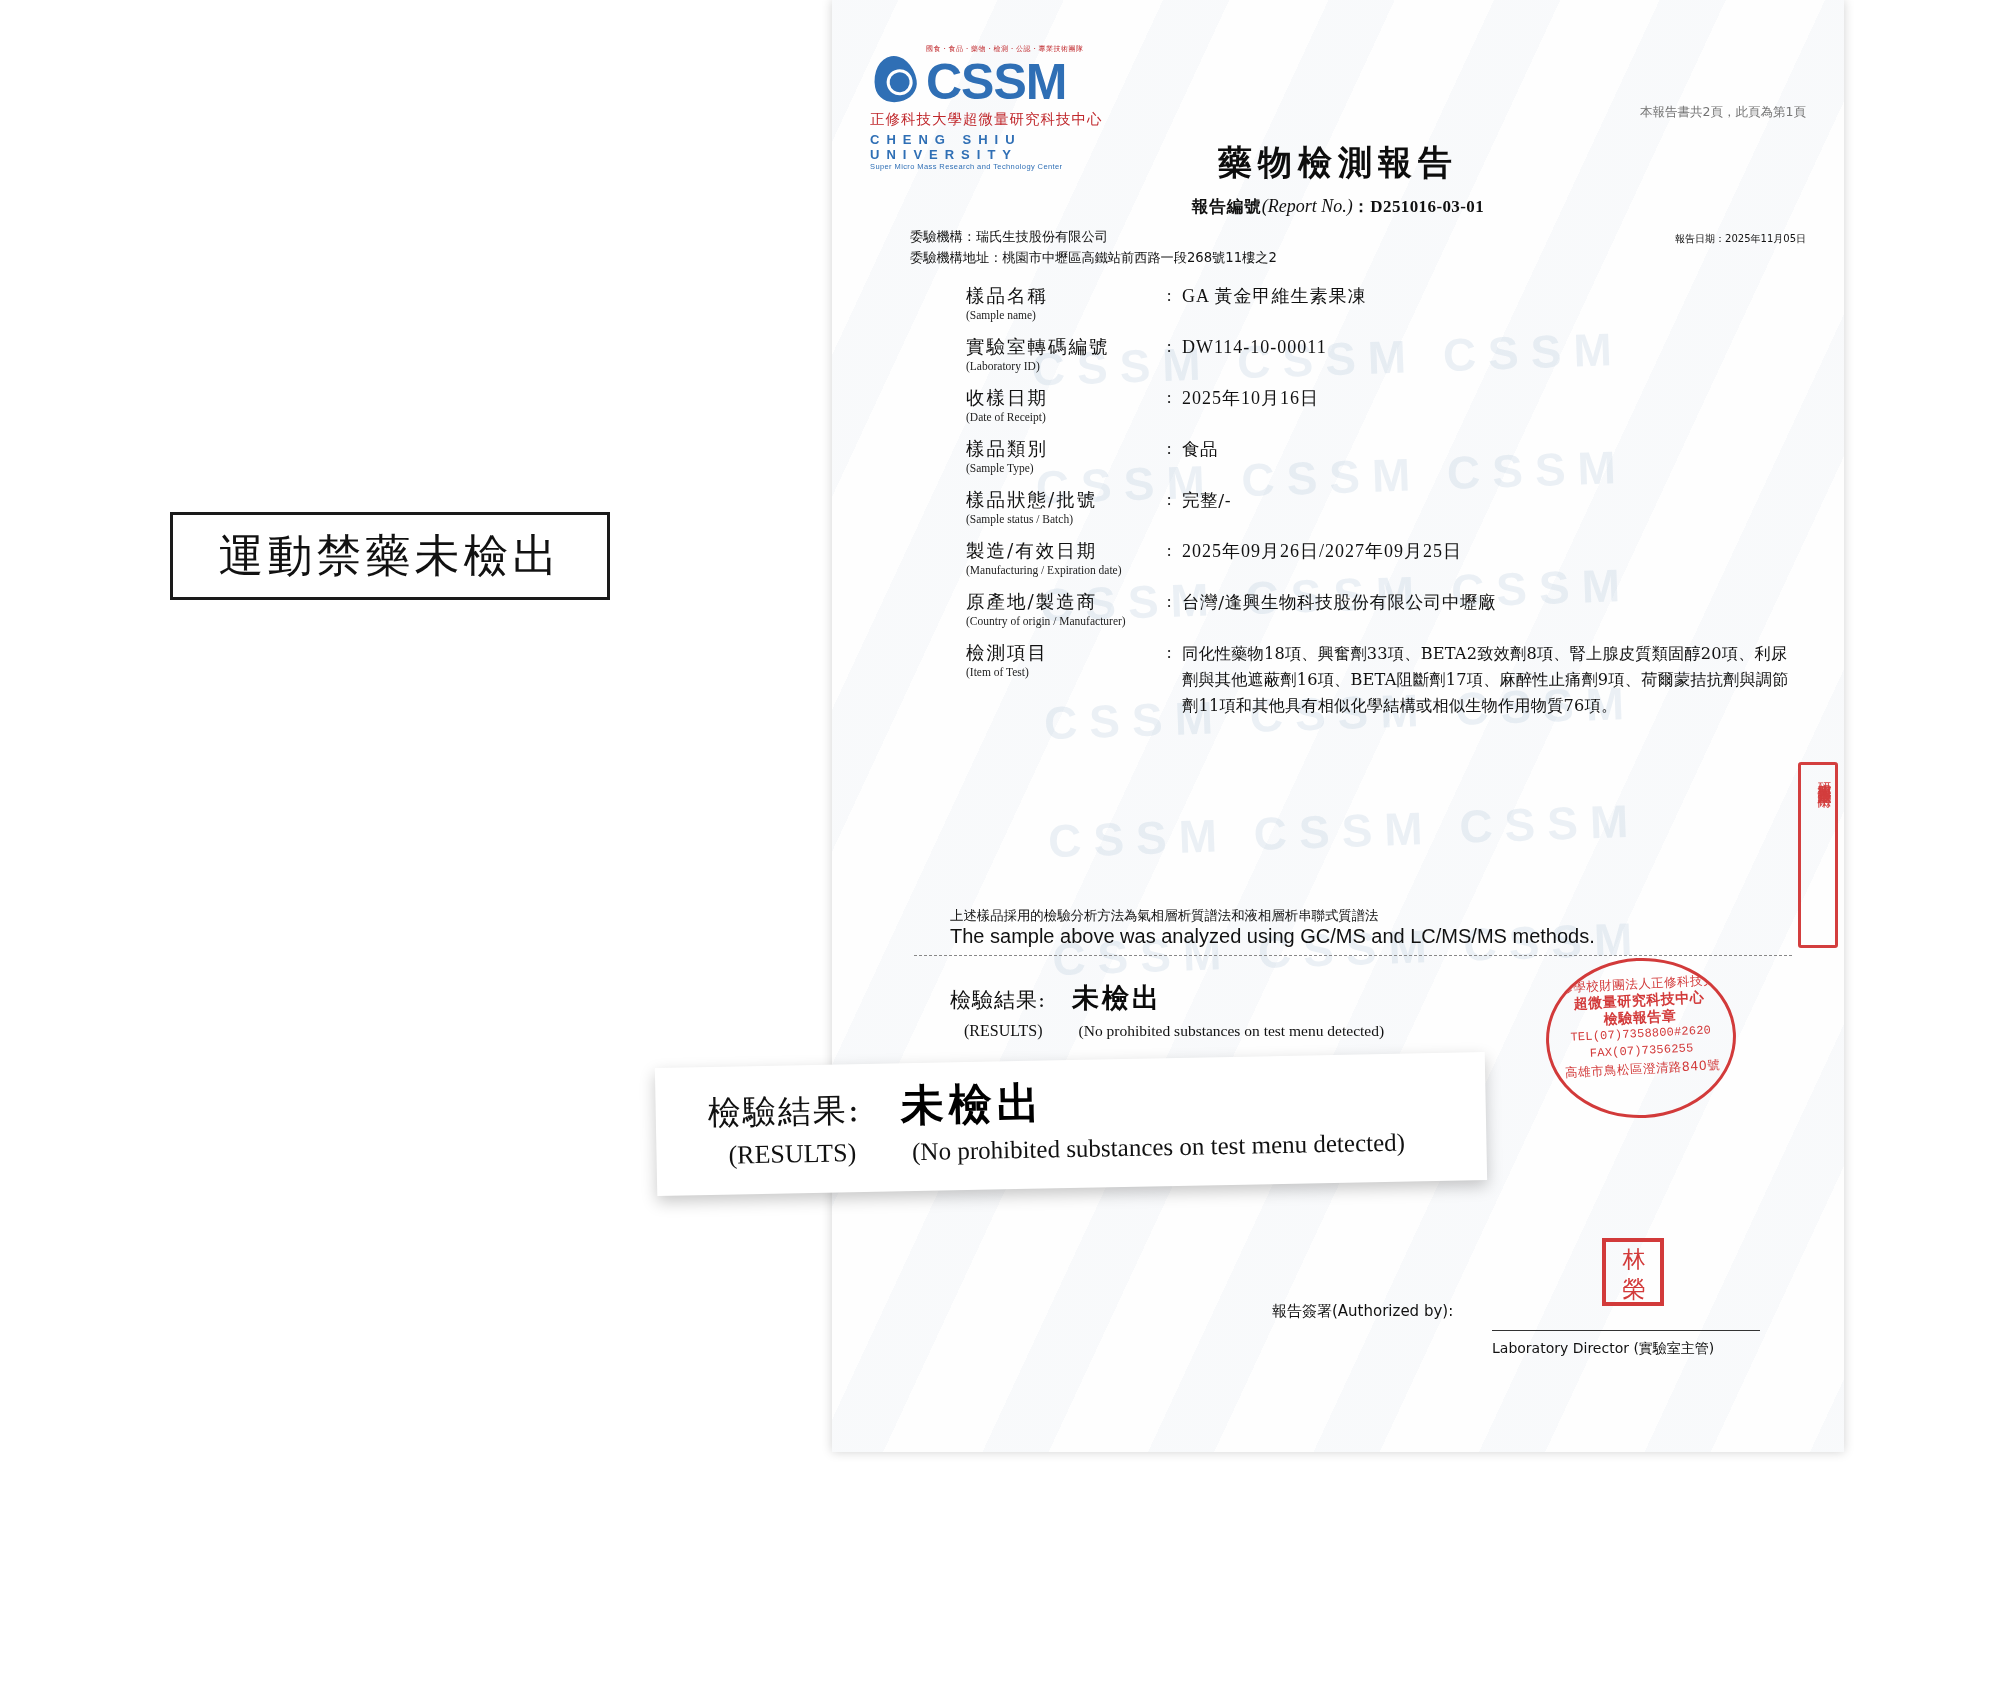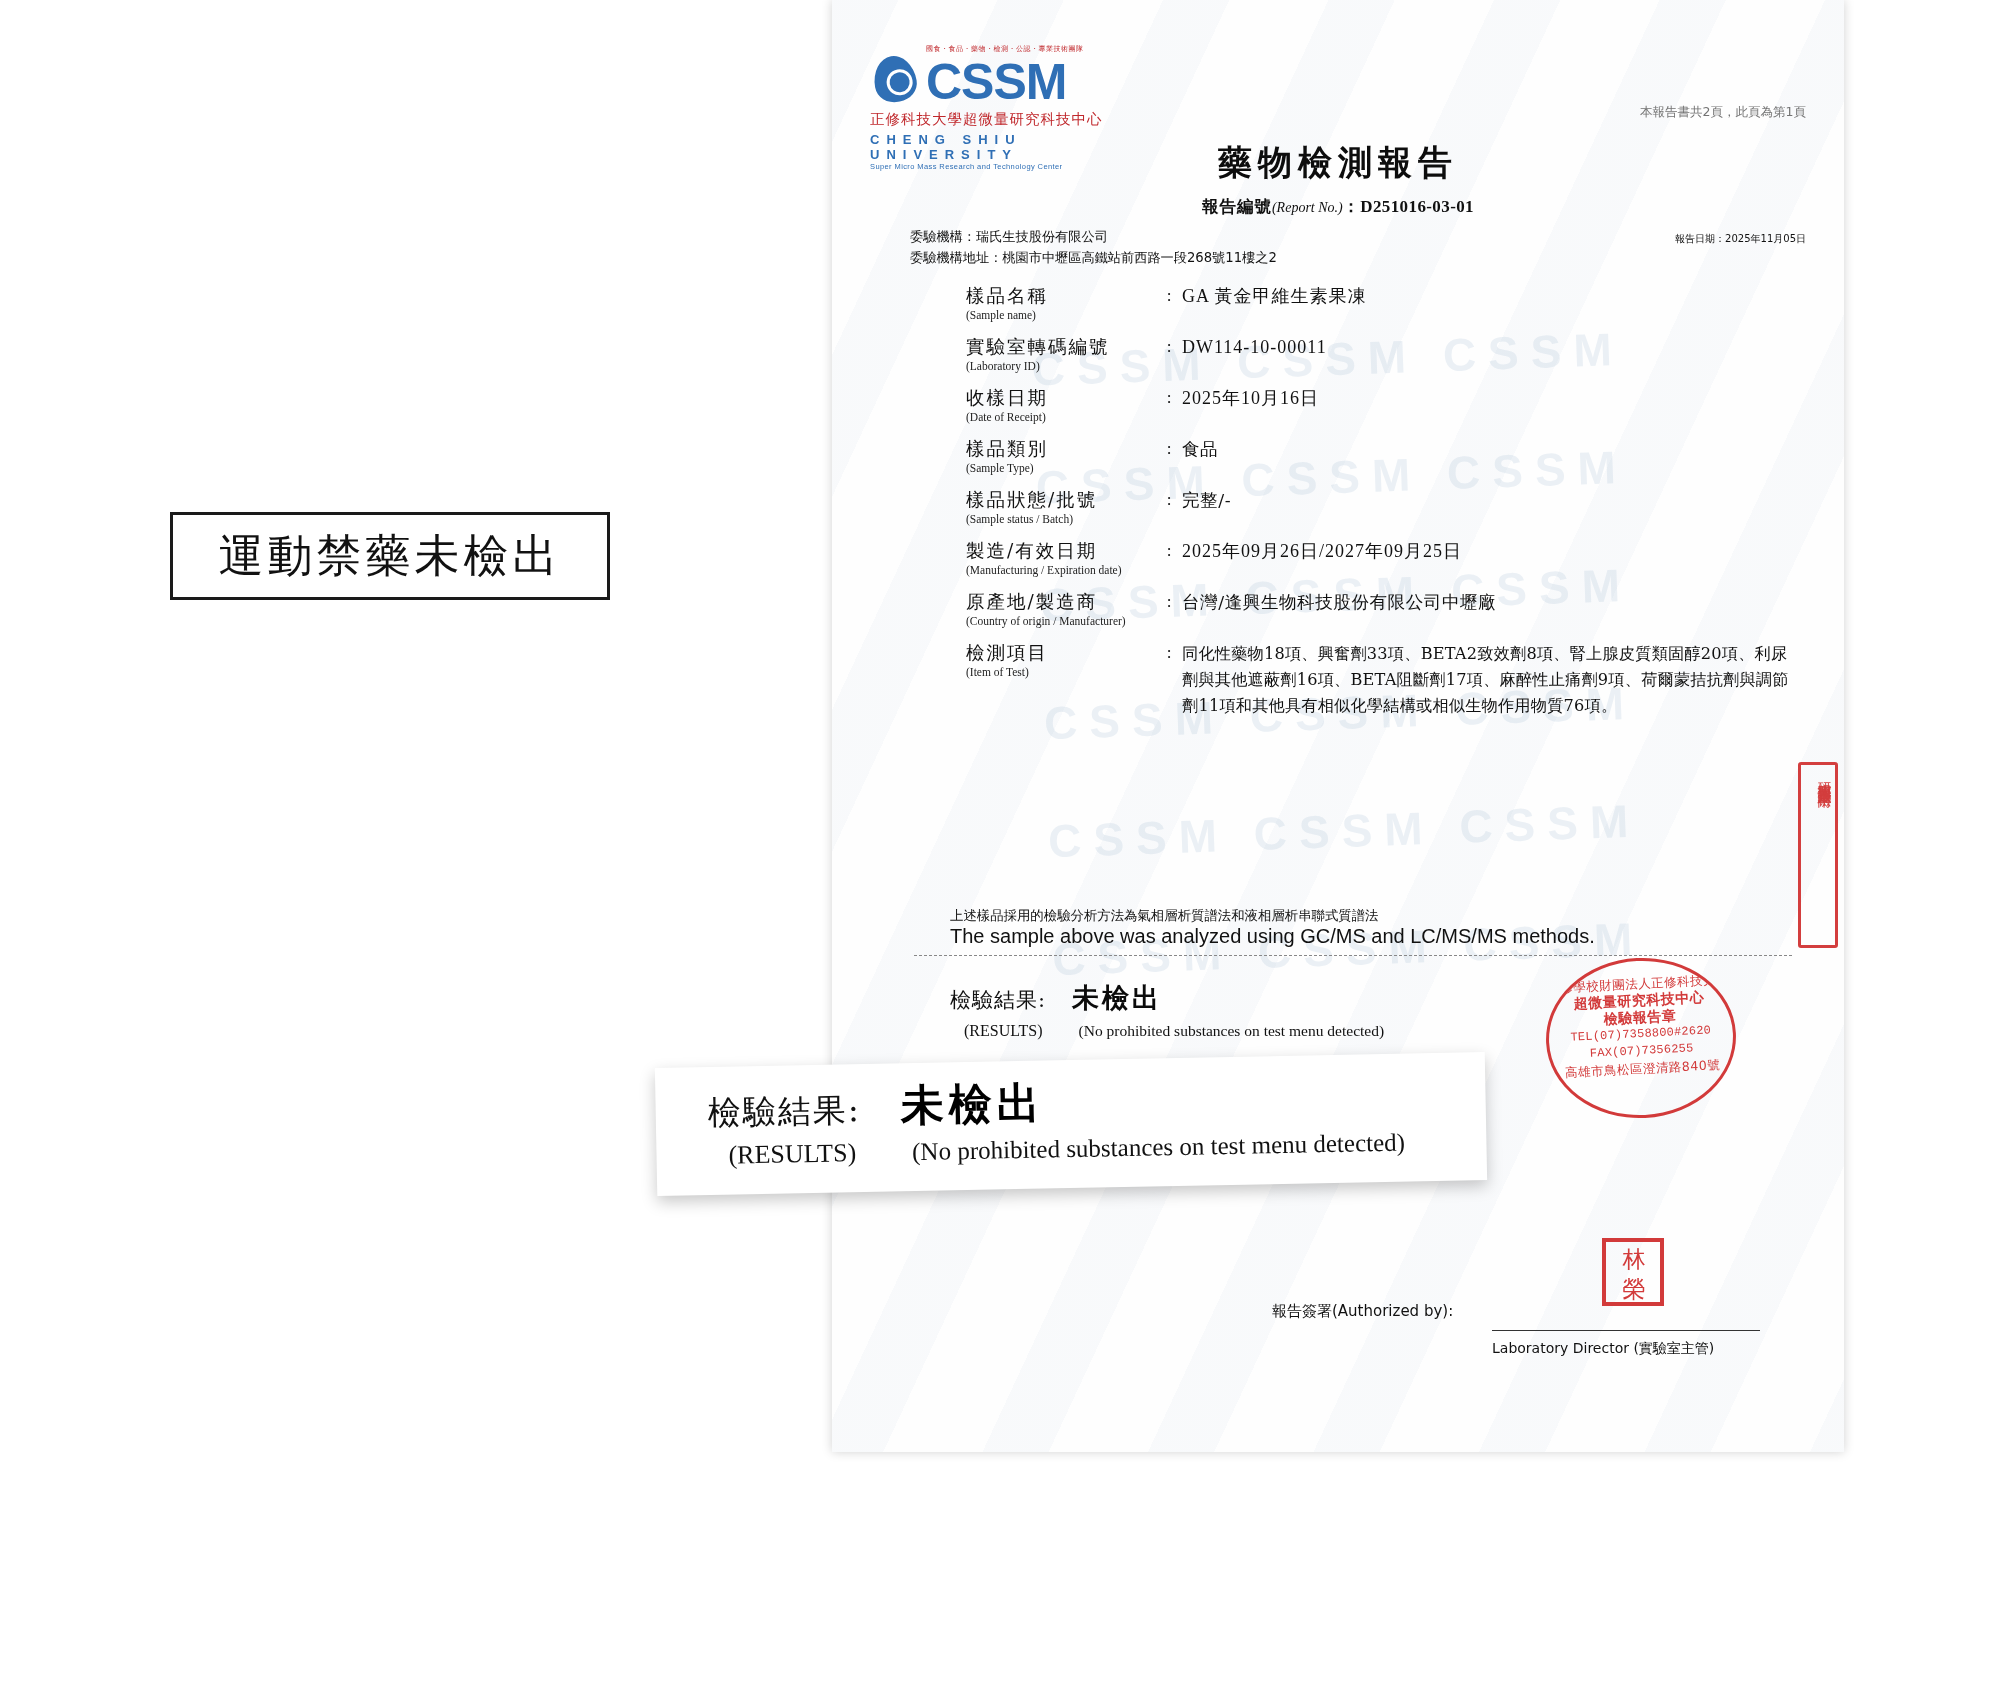--- a/index.html
+++ b/index.html
@@ -169,21 +169,21 @@
   .report-no {
     position: absolute;
     left: 0; right: 0;
     top: 196px;
     text-align: center;
     font-family: "DejaVu Serif", serif;
     font-size: 16.5px;
     color: #111;
   }
   .report-no .lbl { font-weight: bold; letter-spacing: 1px; }
-  .report-no .en  { font-family: "Liberation Serif", serif; font-size: 14px; font-style: italic; }
+  .report-no .en  { font-family: "Liberation Serif", serif; font-size: 18px; font-style: italic; }
   .report-no .val { font-family: "Liberation Serif", serif; font-weight: bold; font-size: 17px; letter-spacing: .4px; }
 
   .client-block {
     position: absolute;
     left: 78px;
     top: 226px;
     font-family: "DejaVu Sans", sans-serif;
     font-size: 13.2px;
     line-height: 21px;
     color: #111;

